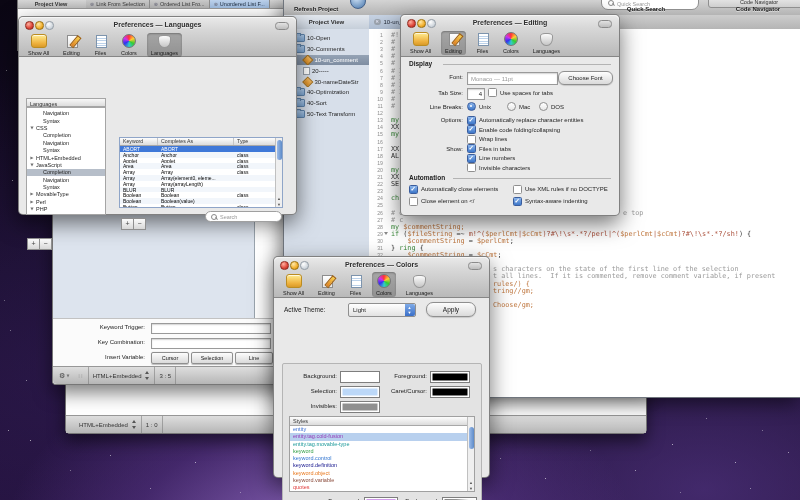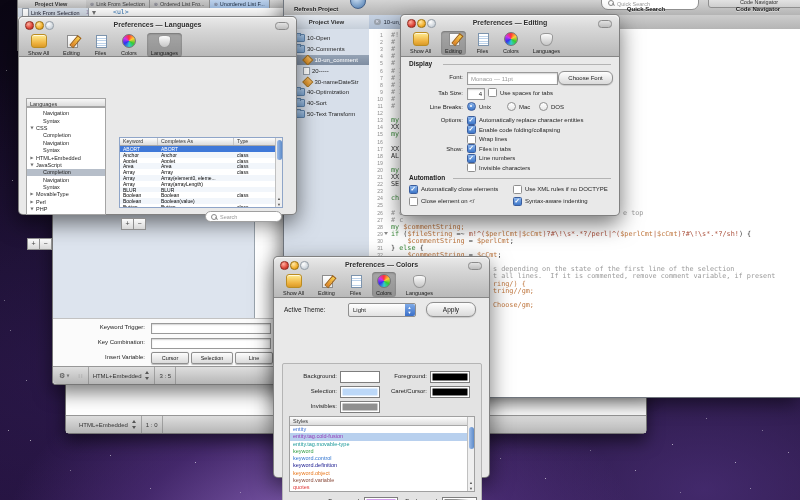--- a/index.html
+++ b/index.html
@@ -183,31 +183,20 @@
         </div>
         <div class="atab">
           <span class="x">⊗</span>
           <span>Ordered List Fro...</span>
         </div>
         <div class="atab active">
           <span class="x">⊗</span>
           <span>Unordered List F...</span>
         </div>
       </div>
-    <div class="arow">
-      <div class="aside">
-        <span class="docico"></span>
-        <span>Link From Selection</span>
-      </div>
-      <div class="agut">
-        <span>1</span>
-        <span class="tri-d" style="margin-top:2px"></span>
-      </div>
-      <div class="acode">&lt;ul&gt;</div>
-    </div>
   </div>
 
   <div class="win" id="winD">
     <div class="statusbar" style="height:17px">
       <span style="margin-left:13px;display:flex;align-items:center;gap:3px">
         <span>HTML+Embedded</span>
         <span class="ud"></span>
       </span>
       <span class="sdiv"></span>
       <span>1 : 0</span>
@@ -418,40 +407,40 @@
           <span class="ln">29</span>
           <span class="fold"></span>
           <span class="cflow"><span class="c-kw">if </span><span class="c-pl">(</span><span class="c-var">$fileString</span><span class="c-pl"> =~ </span><span class="c-re">m!^(</span><span class="c-var">$perlCmt</span><span class="c-re">|</span><span class="c-var">$cCmt</span><span class="c-re">)?#\!\s*.*?/perl|^(</span><span class="c-var">$perlCmt</span><span class="c-re">|</span><span class="c-var">$cCmt</span><span class="c-re">)?#\!\s*.*?/sh!</span><span class="c-pl">) {</span></span>
         </div>
         <div class="cl" style="top: 208.9px;">
           <span class="ln">30</span>
           <span class="cflow"><span class="c-pl">    </span><span class="c-var">$commentString</span><span class="c-pl"> = </span><span class="c-var">$perlCmt</span><span class="c-pl">;</span></span>
         </div>
         <div class="cl" style="top: 216px;">
           <span class="ln">31</span>
-          <span class="cflow"><span class="c-pl">} </span><span class="c-kw">else</span><span class="c-pl"> {</span></span>
+          <span class="cflow"><span class="c-pl">} </span><span class="c-kw">ring</span><span class="c-pl"> {</span></span>
         </div>
         <div class="cl" style="top: 223.1px;">
           <span class="ln">32</span>
           <span class="cflow"><span class="c-pl">    </span><span class="c-var">$commentString</span><span class="c-pl"> = </span><span class="c-var">$cCmt</span><span class="c-pl">;</span></span>
         </div>
         <div class="cl" style="top: 230.2px;">
           <span class="ln">33</span>
         </div>
         <div class="cl" style="top: 237.3px;">
           <span class="ln">34</span>
-          <span class="cf c-com" style="left: 124px;">s depending on the state of the first line of the selection</span>
+          <span class="cf c-com" style="left: 124px;">s characters on the state of the first line of the selection</span>
         </div>
         <div class="cl" style="top: 244.4px;">
           <span class="ln">35</span>
           <span class="cf c-com" style="left: 124px;">t all lines.  If it is commented, remove comment variable, if present</span>
         </div>
         <div class="cl" style="top: 251.5px;">
           <span class="ln">36</span>
-          <span class="cf c-var" style="left: 124px;">ring/) {</span>
+          <span class="cf c-var" style="left: 124px;">rules/) {</span>
         </div>
         <div class="cl" style="top: 258.6px;">
           <span class="ln">37</span>
           <span class="cf c-var" style="left: 124px;">tring//gm;</span>
         </div>
         <div class="cl" style="top: 265.7px;">
           <span class="ln">38</span>
         </div>
         <div class="cl" style="top: 272.8px;">
           <span class="ln">39</span>

